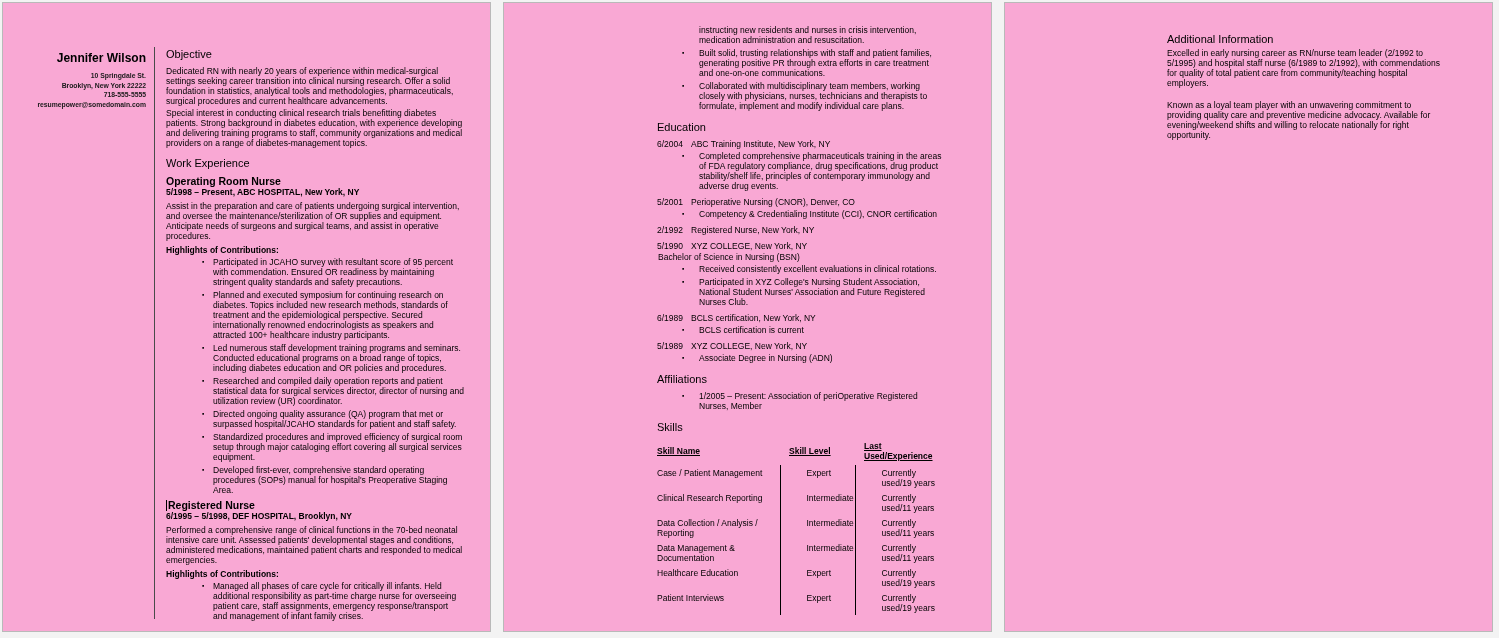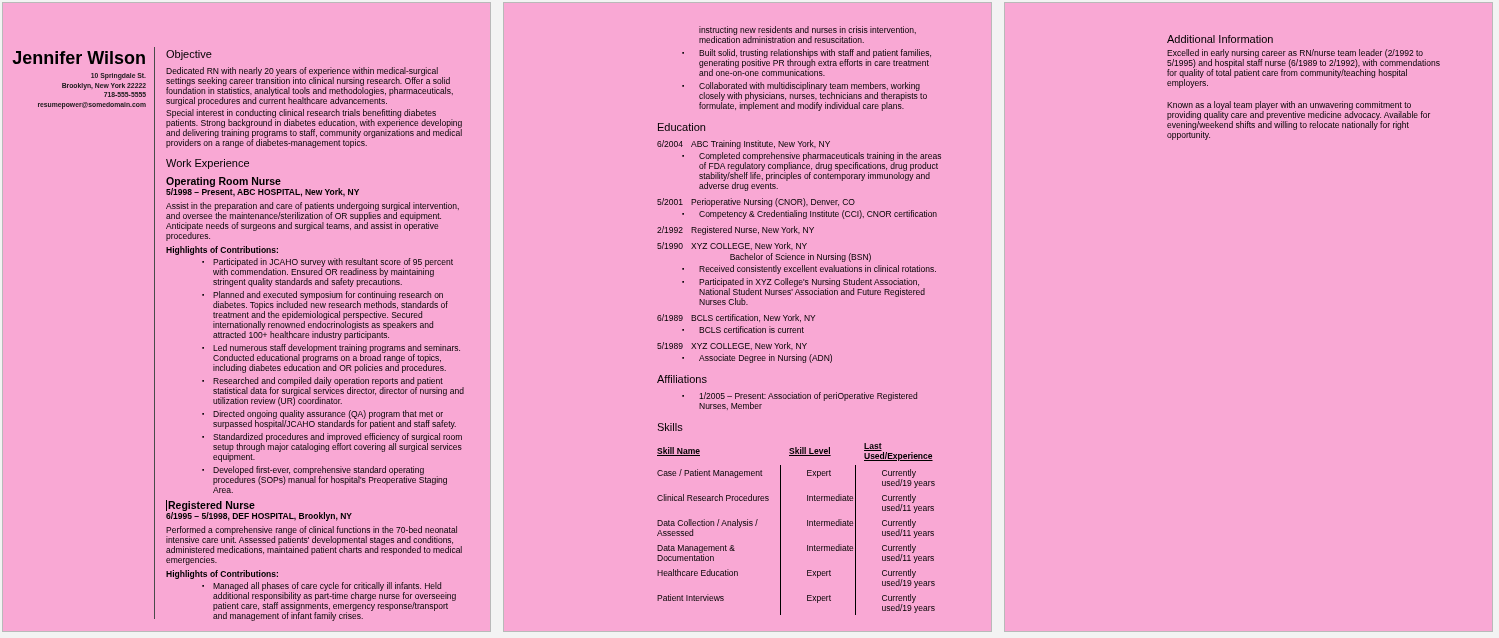--- a/index.html
+++ b/index.html
@@ -22,21 +22,21 @@
   
   .p1 { display:flex; }
   .p1-sidebar {
     width:152px; flex:none; position:relative;
     padding:47px 9px 0 0; text-align:right;
   }
   .p1-divider {
     position:absolute; right:0; top:44px; bottom:12px;
     width:1px; background:#4a4a4a;
   }
-  .name { font-size:18px; font-weight:bold; line-height:16px; white-space:nowrap; }
+  .name { font-size:12px; font-weight:bold; line-height:16px; white-space:nowrap; }
   .contact { margin-top:5px; font-size:6.8px; font-weight:bold; line-height:9.5px; color:#1a1a1a; }
   .p1-content { flex:1; padding:45px 26px 0 11px; font-size:8.5px; line-height:10px; }
 
   .h-section { font-size:11px; font-weight:normal; line-height:12px; margin:0 0 6px 0; }
   .h-section.gap-top { margin-top:9px; }
   .para { margin:0 0 2px 0; }
   .job { margin-top:9px; }
   .job-title { font-size:10.5px; font-weight:bold; line-height:12px; }
   .job-meta { font-size:8.5px; font-weight:bold; line-height:10px; margin-bottom:4px; }
   .hl-label { font-weight:bold; margin:4px 0 2px 0; }
@@ -53,21 +53,21 @@
     vertical-align:-2px; margin-right:1px;
   }
 
   
   .p2-content { padding:22px 48px 0 153px; font-size:8.5px; line-height:10px; }
   .cont-line { padding-left:42px; margin-bottom:3px; }
   .edu-entry { margin-bottom:6px; }
   .edu-row { display:flex; }
   .edu-date { width:34px; flex:none; }
   .edu-title { flex:1; }
-  .edu-sub { margin:1px 0 1px 1px;text-align:center; }
+  .edu-sub { margin:1px 0 1px 1px; }
   .edu-entry ul.blt { margin-top:2px; }
 
   table.skills { border-collapse:collapse; width:290px; margin-top:2px; table-layout:fixed; }
   table.skills th {
     font-size:8.5px; font-weight:bold; text-align:left;
     text-decoration:underline; padding:2px 2px 4px 0; line-height:10px;
   }
   table.skills td { font-size:8.5px; padding:2.5px 2px 2.5px 0; vertical-align:top; line-height:10px; }
   table.skills col.c1 { width:123px; }
   table.skills col.c2 { width:75px; }
@@ -223,26 +223,26 @@
             <th class="c3h">Last Used/Experience</th>
           </tr>
         </thead>
         <tbody>
           <tr>
             <td>Case / Patient Management</td>
             <td class="c2d">Expert</td>
             <td class="c3d">Currently used/19 years</td>
           </tr>
           <tr>
-            <td>Clinical Research Procedures</td>
+            <td>Clinical Research Reporting</td>
             <td class="c2d">Intermediate</td>
             <td class="c3d">Currently used/11 years</td>
           </tr>
           <tr>
-            <td>Data Collection / Analysis / Assessed</td>
+            <td>Data Collection / Analysis / Reporting</td>
             <td class="c2d">Intermediate</td>
             <td class="c3d">Currently used/11 years</td>
           </tr>
           <tr>
             <td>Data Management &amp; Documentation</td>
             <td class="c2d">Intermediate</td>
             <td class="c3d">Currently used/11 years</td>
           </tr>
           <tr>
             <td>Healthcare Education</td>

